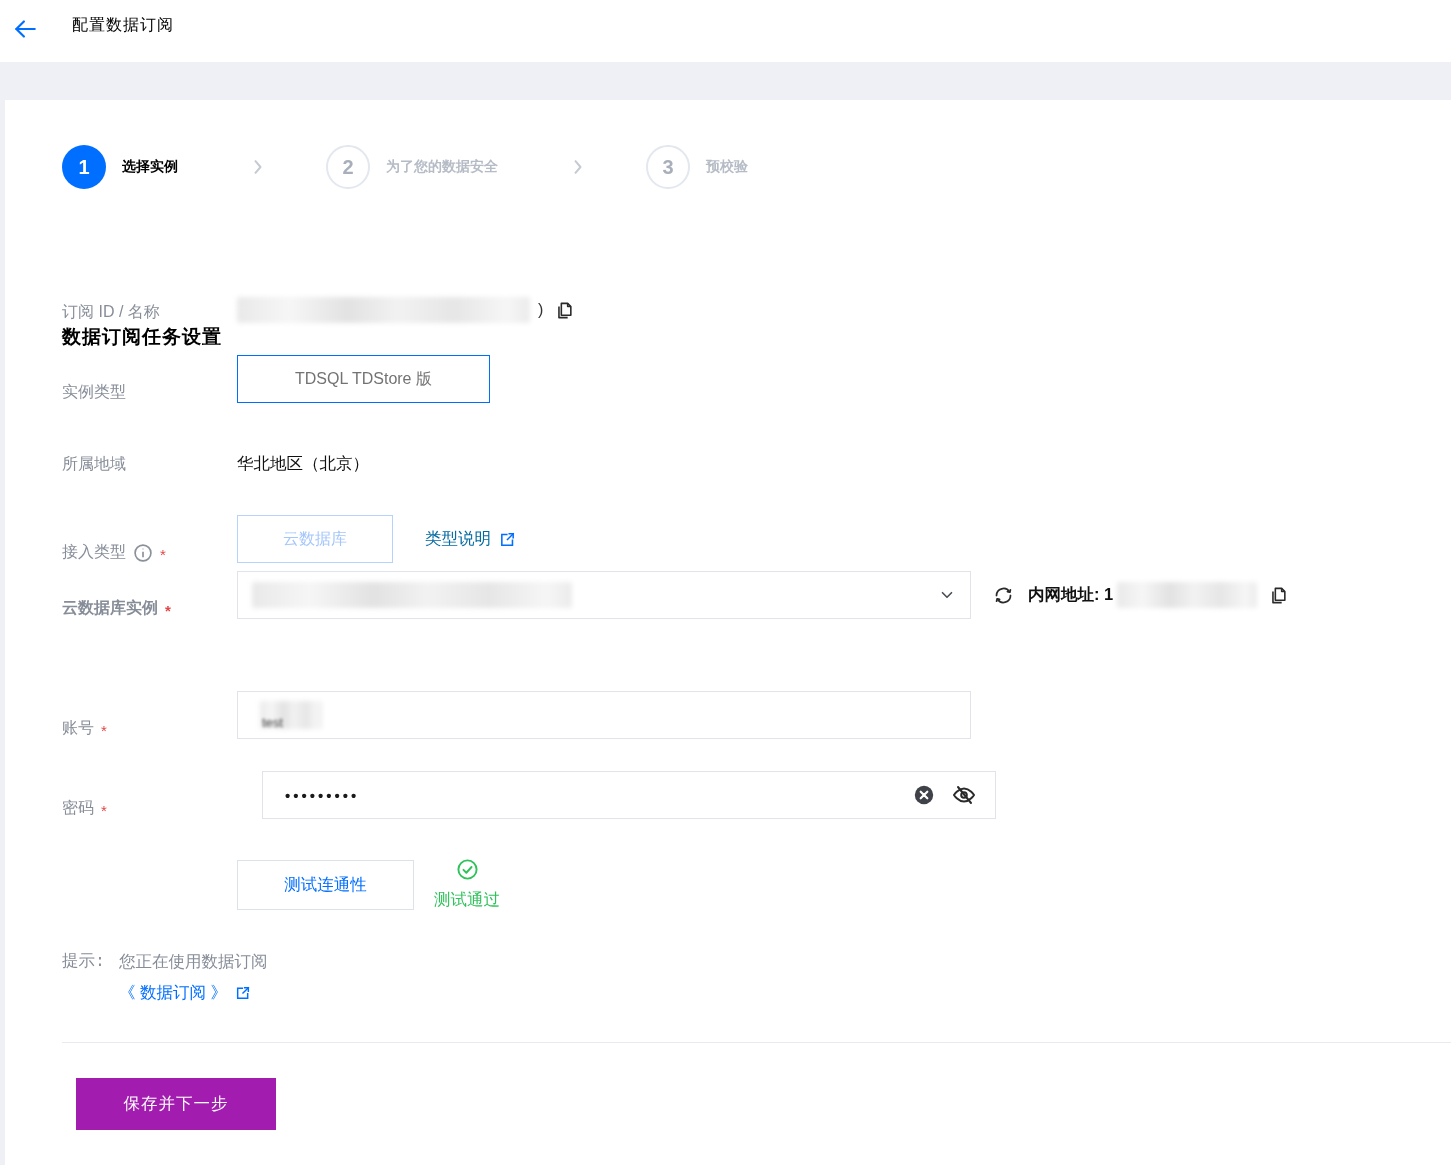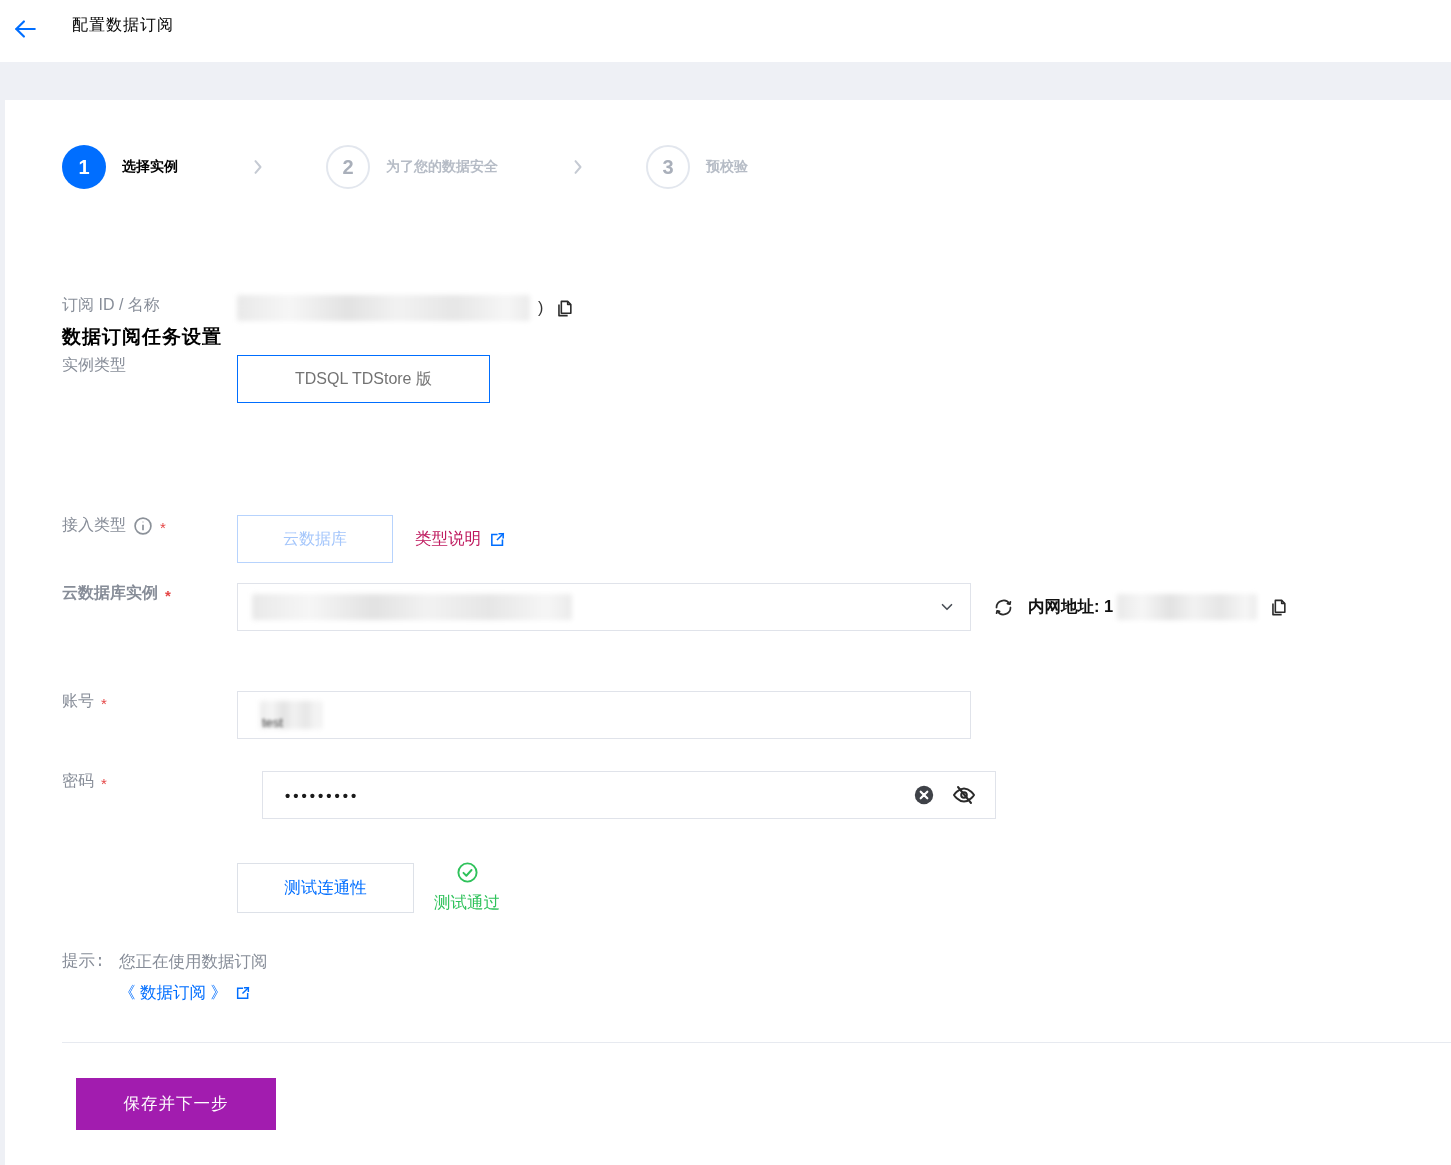--- a/index.html
+++ b/index.html
@@ -24,39 +24,39 @@
   .step-circle.inactive { background:#fff; border:2px solid #e3e7ee; color:#a9afba; }
   .step-label { margin-left:16px; font-size:14px; font-weight:bold; white-space:nowrap; }
   .step-label.active { color:#000; }
   .step-label.inactive { color:#b6bcc6; }
   .step-chevron { margin:0 58px 0 70px; width:20px; height:20px; flex:0 0 auto; }
 
   
   .section-title { position:absolute; top:224px; left:57px; font-size:19px; font-weight:bold; color:#000; letter-spacing:1px; }
 
   
-  .row { position:absolute; left:57px; right:20px; display:flex; align-items:flex-start; }
+  .row { position:absolute; left:57px; right:20px; display:flex; align-items:flex-end; }
   .row-label { flex:0 0 175px; font-size:16px; color:#878d98; display:flex; align-items:center; gap:7px; }
   .required { color:#e54545; font-size:15px; margin-top:4px; }
   .row-content { display:flex; align-items:center; }
 
   .blur-box { height:26px; border-radius:2px; filter:blur(2.5px);
     background:linear-gradient(90deg,#e9e9e9,#f6f6f6 18%,#e2e2e2 38%,#f2f2f2 55%,#e6e6e6 74%,#f6f6f6 92%,#ebebeb); }
   .smudge { position:absolute; left:24px; bottom:8px; font-size:13px; color:#222; filter:blur(1.6px); opacity:.85; }
 
   .suffix-paren { font-size:16px; color:#333; margin-left:8px; }
   .icon-btn { display:inline-flex; align-items:center; justify-content:center; cursor:pointer; }
 
   .type-btn { width:253px; height:48px; border:1px solid #006eff; background:#fff; color:#737373;
               font-size:16px; display:flex; align-items:center; justify-content:center; cursor:pointer; }
   .plain-value { font-size:16.5px; color:#111; }
 
   .access-btn { width:156px; height:48px; border:1px solid #b7d3fd; background:#fff; color:#a4c6fb;
                 font-size:16px; display:flex; align-items:center; justify-content:center; }
-  .doc-link { margin-left:22px; display:flex; align-items:center; gap:8px; color:#be185d; font-size:16.5px; cursor:pointer; }
+  .doc-link { margin-left:32px; display:flex; align-items:center; gap:8px; color:#0369a1; font-size:16.5px; cursor:pointer; }
 
   .select-box { position:relative; width:734px; height:48px; border:1px solid #e0e3ea; background:#fff;
                 display:flex; align-items:center; padding:0 44px 0 14px; cursor:pointer; }
   .select-chevron { position:absolute; right:14px; top:14px; }
   .intranet { display:flex; align-items:center; margin-left:22px; }
   .intranet-text { font-size:16.5px; color:#111; margin-left:14px; white-space:nowrap; }
 
   .input-box { position:relative; width:734px; height:48px; border:1px solid #e0e3ea; background:#fff;
                display:flex; align-items:center; padding:0 18px 0 22px; }
   .pwd-dots { font-size:15px; font-weight:bold; letter-spacing:3px; color:#1a1a1a; }
@@ -140,20 +140,28 @@
 
     <div class="row" style="top:255px; height:48px;">
       <div class="row-label">
         <span>实例类型</span>
       </div>
       <div class="row-content">
         <div class="type-btn">TDSQL TDStore 版</div>
       </div>
     </div>
 
+    <div class="row" style="top:345px; height:30px;">
+      <div class="row-label">
+        <span>所属地域</span>
+      </div>
+      <div class="row-content">
+        <span class="plain-value">华北地区（北京）</span>
+      </div>
+    </div>
 
     <div class="row" style="top:415px; height:48px;">
       <div class="row-label">
         <span>接入类型</span>
         <span class="icon-btn">
           <svg width="20" height="20" viewBox="0 0 24 24" fill="none" stroke="#8b9199" stroke-width="2">
             <circle cx="12" cy="12" r="9.5"></circle>
               <line x1="12" y1="10.5" x2="12" y2="17"></line>
               <line x1="12" y1="6.8" x2="12" y2="7.6" stroke-width="2.4"></line>
           </svg>

